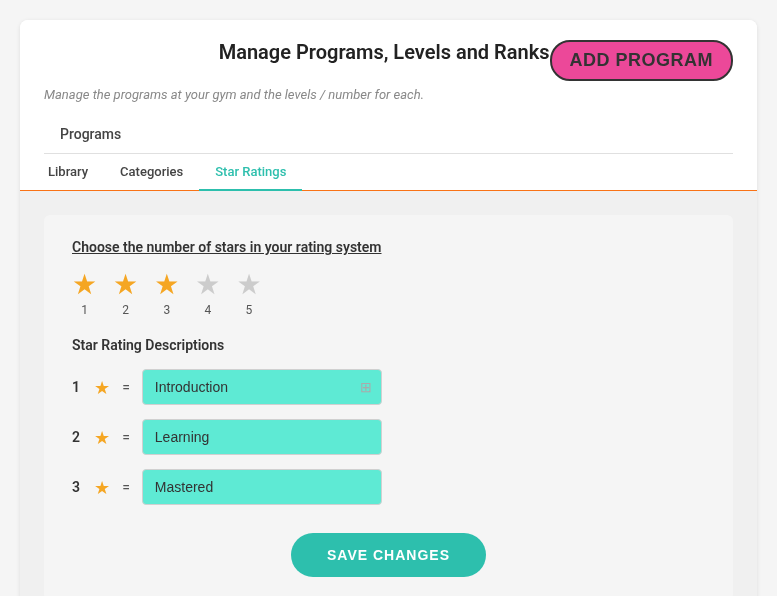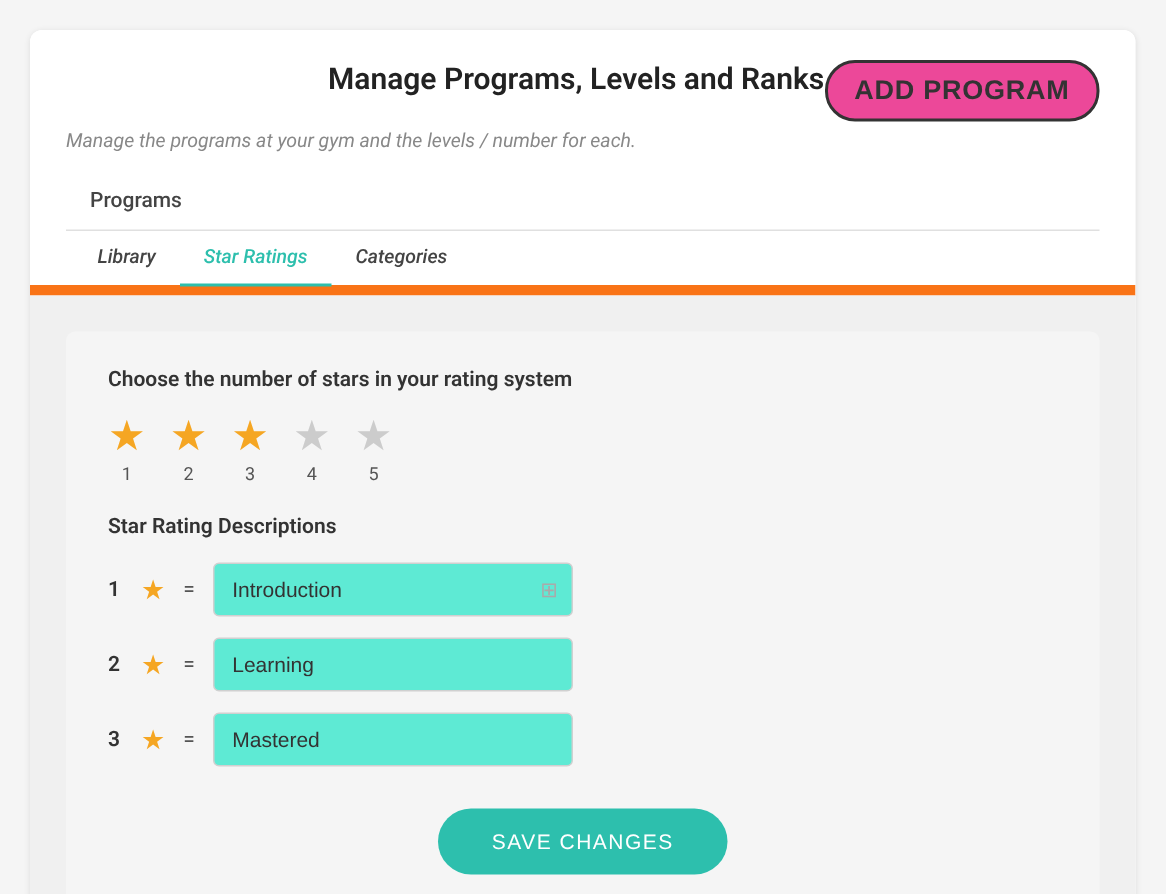--- a/index.html
+++ b/index.html
@@ -66,24 +66,23 @@
       border-bottom: 2px solid transparent;
       margin-bottom: -1px;
     }
     .main-tab.active {
       color: #2dbfad;
       border-bottom: 2px solid #2dbfad;
     }
     .sub-tabs-row {
       display: flex;
       gap: 0;
-      padding: 0 29px;
+      padding: 0 12px;
       background: #fff;
-      border-bottom: 7px solid #f97316;
-      font-style: italic;
+      border-bottom: 1px solid #f97316;
     }
     .sub-tab {
       padding: 10px 16px;
       font-size: 13px;
       font-weight: 500;
       cursor: pointer;
       color: #444;
       border-bottom: 2px solid transparent;
       margin-bottom: -1px;
     }
@@ -98,20 +97,21 @@
     .content-card {
       background: #f5f5f5;
       border-radius: 6px;
       padding: 24px 28px;
     }
     .choose-label {
       font-size: 14px;
       font-weight: 600;
       color: #333;
       margin-bottom: 16px;
+      text-decoration: underline;
     }
     .stars-row {
       display: flex;
       gap: 16px;
       align-items: center;
       margin-bottom: 6px;
     }
     .star-item {
       display: flex;
       flex-direction: column;
@@ -186,21 +186,21 @@
       justify-content: center;
       margin-top: 28px;
     }
     .save-btn {
       background: #2dbfad;
       color: #fff;
       border: none;
       border-radius: 25px;
       padding: 14px 36px;
       font-size: 14px;
-      font-weight: 400;
+      font-weight: 700;
       letter-spacing: 1px;
       cursor: pointer;
       text-align: right;
     }
   </style>
 </head>
 <body>
 
 <div class="page-container">
   <div class="header-section">
@@ -209,22 +209,22 @@
       <button class="add-program-btn">ADD PROGRAM</button>
     </div>
     <p class="subtitle">Manage the programs at your gym and the levels / number for each.</p>
     <div class="main-tabs">
       <div class="main-tab">Programs</div>
     </div>
   </div>
 
   <div class="sub-tabs-row">
     <div class="sub-tab">Library</div>
+    <div class="sub-tab">Categories</div>
     <div class="sub-tab active">Star Ratings</div>
-    <div class="sub-tab">Categories</div>
   </div>
 
   <div class="content-area">
     <div class="content-card">
       <div class="choose-label">Choose the number of stars in your rating system</div>
 
       <div class="stars-row">
         <div class="star-item">
           <span class="star-icon filled">★</span>
           <span class="star-number">1</span>

